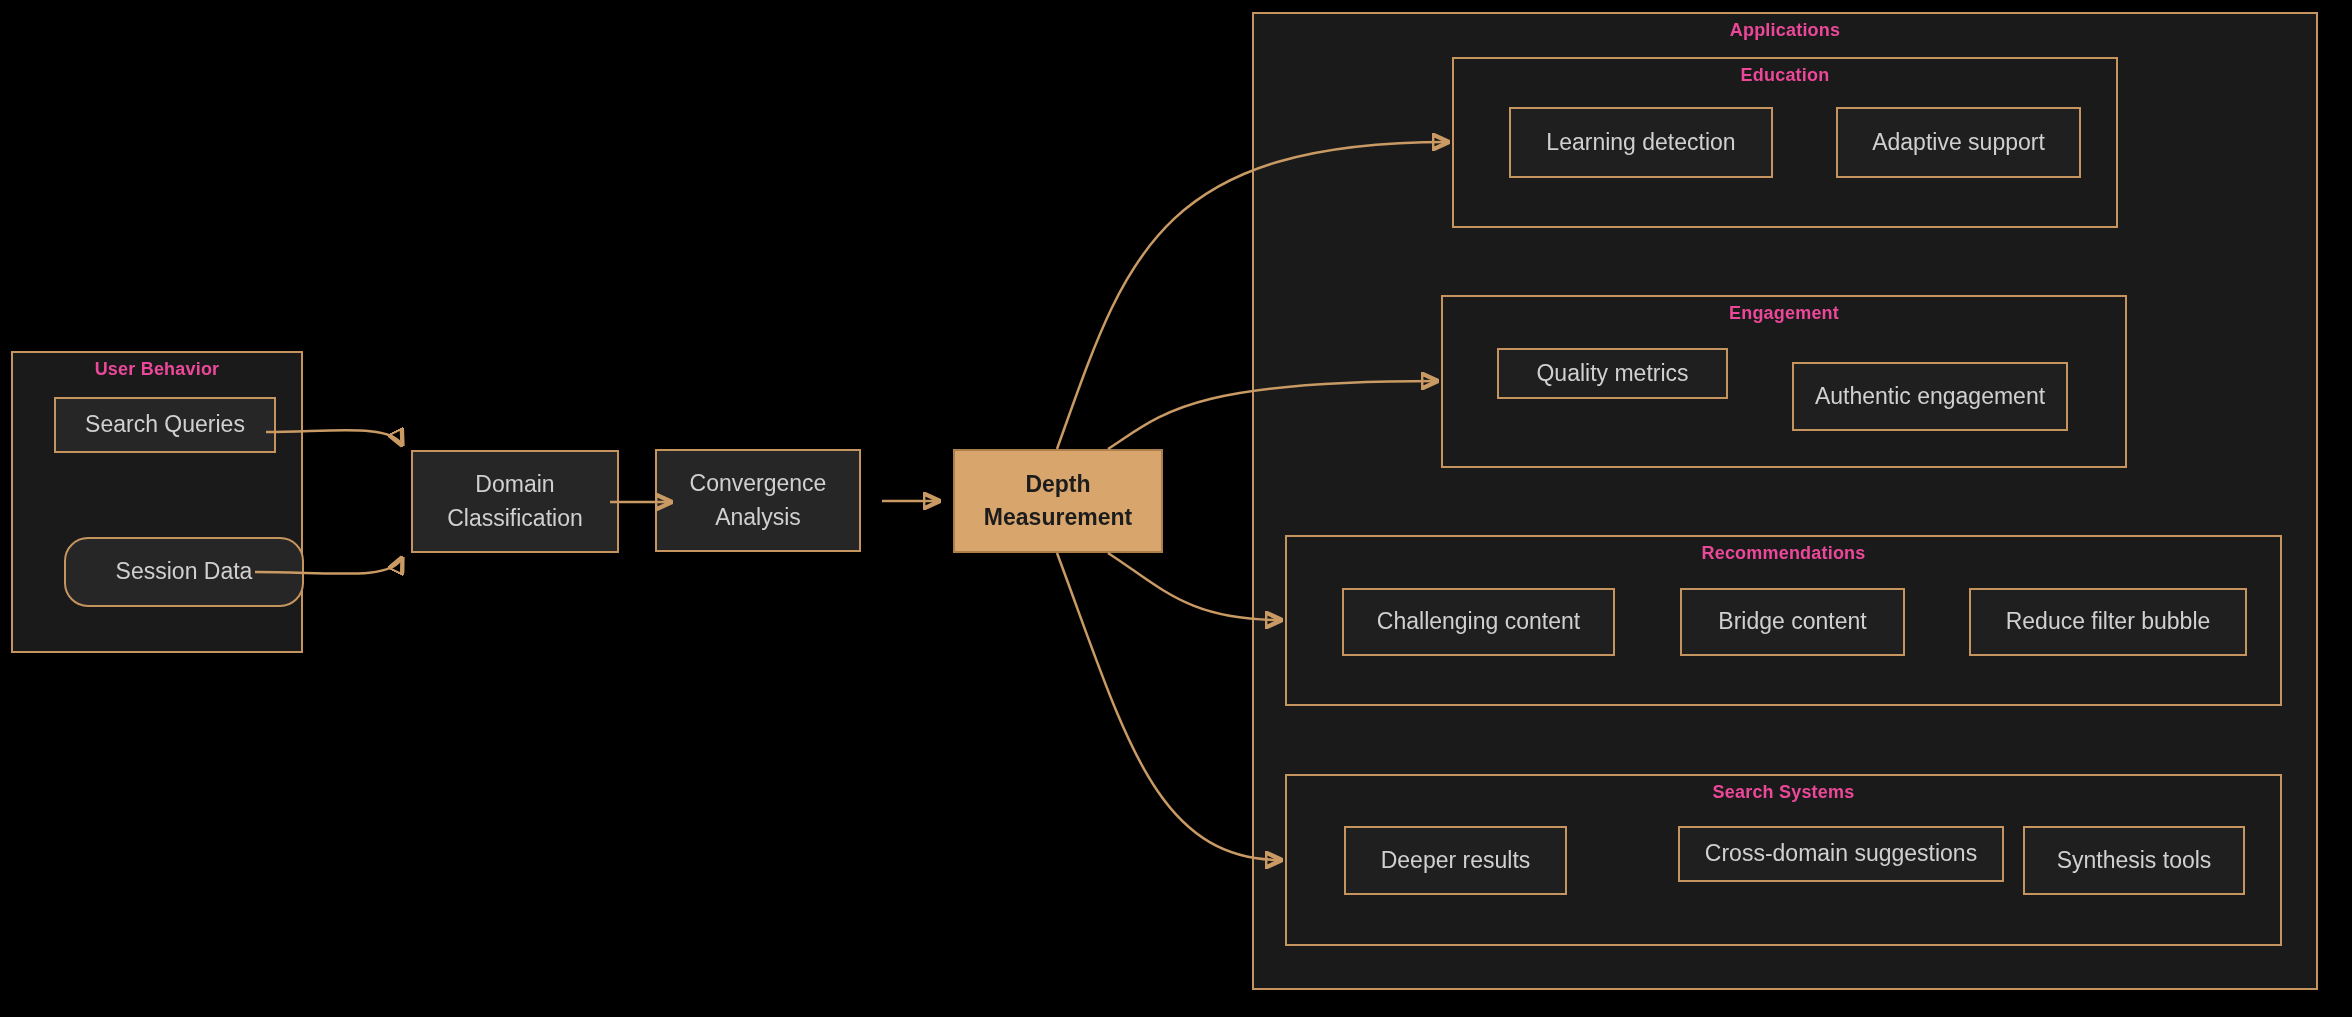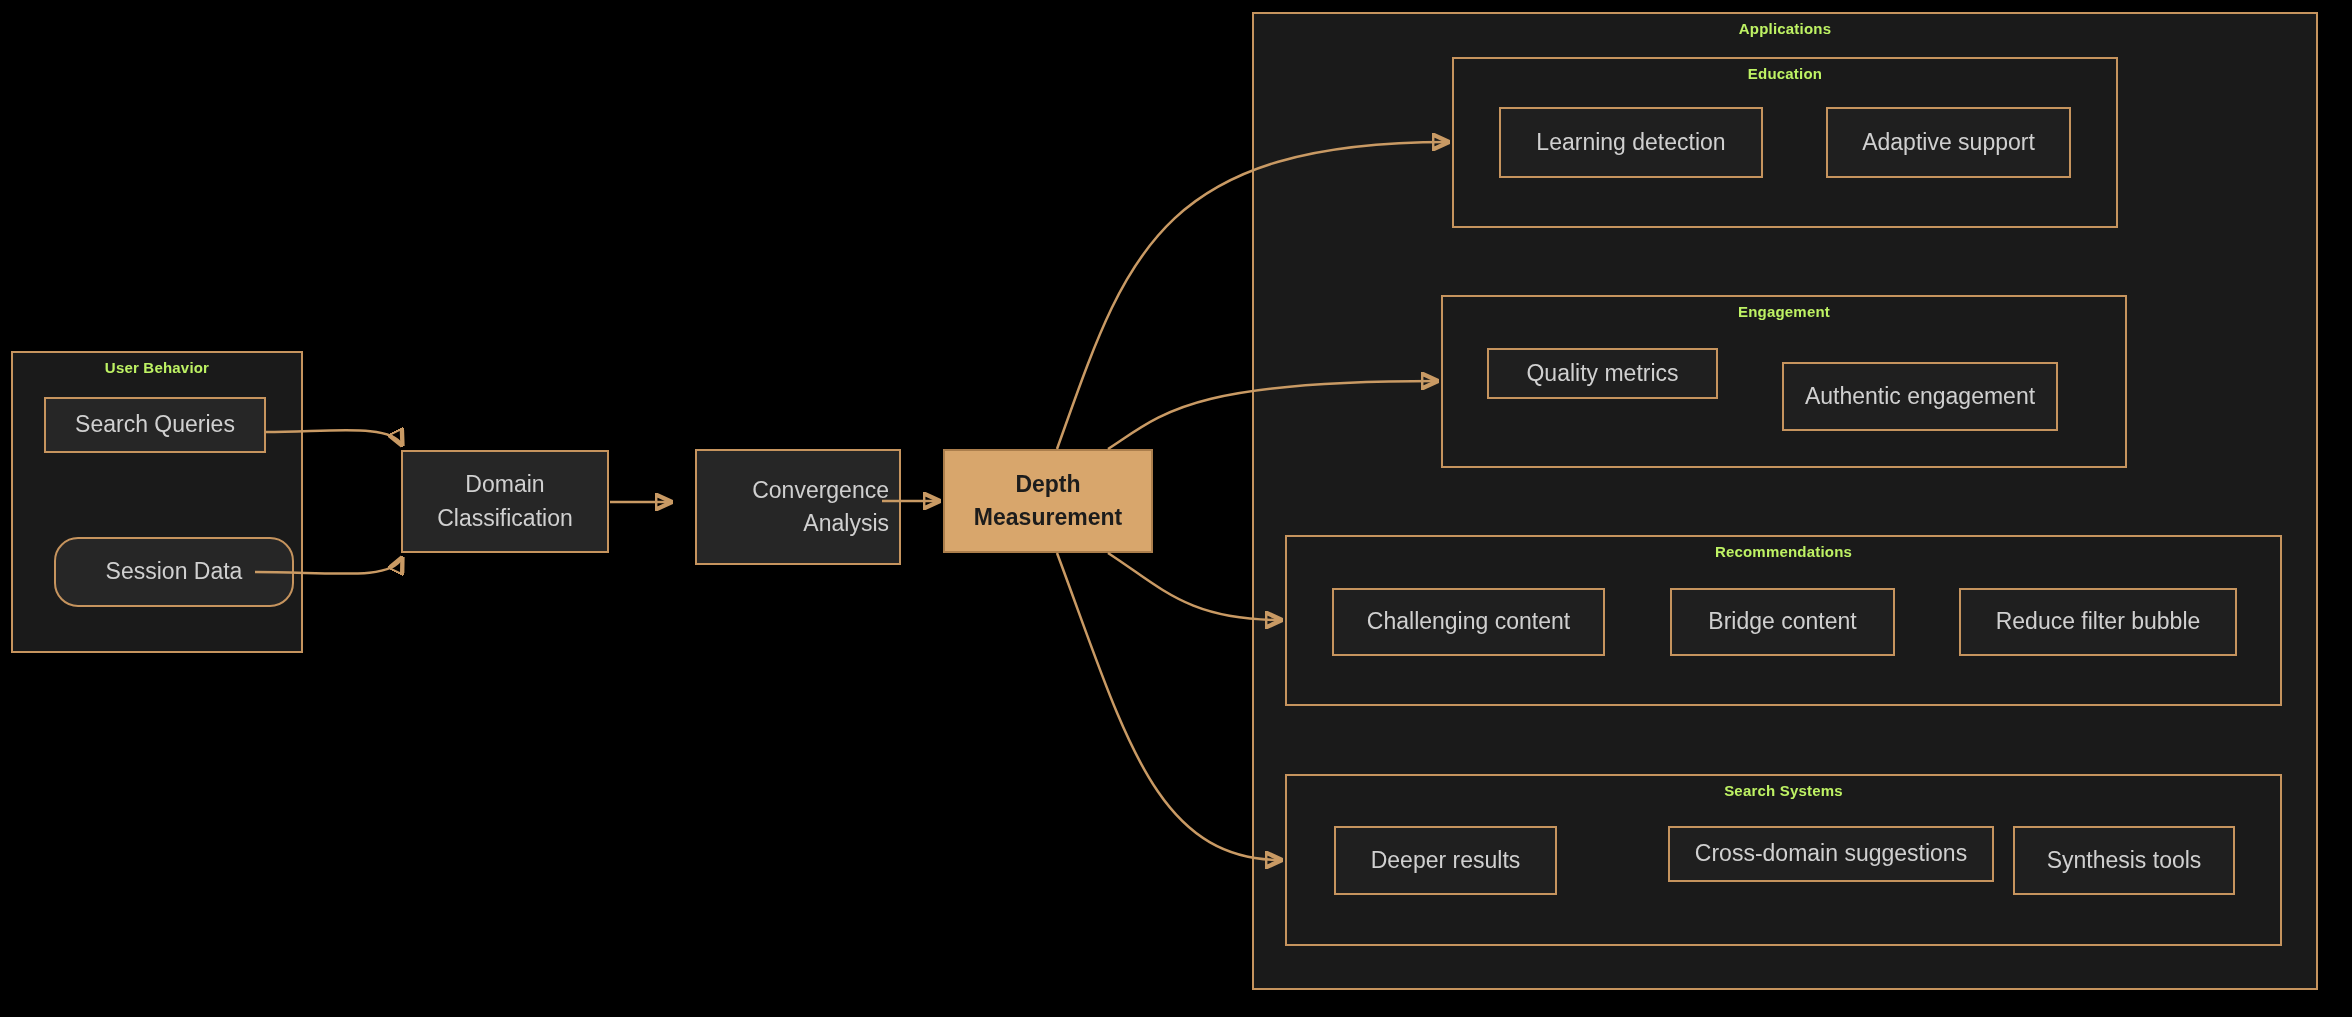--- a/index.html
+++ b/index.html
@@ -17,38 +17,39 @@
   .container {
     position: absolute;
     background: #1a1a1a;
     border: 2px solid #c6945e;
     box-sizing: border-box;
   }
   .container .ctitle {
     position: absolute;
     top: 6px; left: 0; right: 0;
     text-align: center;
-    color: #bef264;
-    font-size: 15px;
+    color: #ec4899;
+    font-size: 18px;
     font-weight: 600;
     letter-spacing: 0.2px;
   }
   .node {
     position: absolute;
     background: #262626;
     border: 2px solid #c6945e;
     box-sizing: border-box;
     display: flex;
     align-items: center;
     justify-content: center;
     text-align: center;
     color: #d0d0d0;
     font-size: 23px;
     line-height: 1.45;
     padding: 12px 10px;
+    margin-left: 10px;
   }
   .node.app-node { background: #1f1f1f; }
   .node.highlight {
     background: #d8a66c;
     border-color: #ab7e4c;
     color: #1c1c1c;
     font-weight: 600;
   }
   #edges {
     position: absolute;
@@ -73,21 +74,21 @@
   <div class="node" style="left:44px; top:397px; width:222px; height:56px;">
     <span>Search Queries</span>
   </div>
   <div class="node" style="left:54px; top:537px; width:240px; height:70px;border-radius:24px;">
     <span>Session Data</span>
   </div>
 
   <div class="node" style="left:401px; top:450px; width:208px; height:103px;">
     <span>Domain Classification</span>
   </div>
-  <div class="node" style="left:695px; top:449px; width:206px; height:116px;text-align:right;">
+  <div class="node" style="left:645px; top:449px; width:206px; height:103px;">
     <span>Convergence Analysis</span>
   </div>
   <div class="node highlight" style="left:943px; top:449px; width:210px; height:104px;">
     <span>Depth Measurement</span>
   </div>
 
   <div class="container" style="left:1252px; top:12px; width:1066px; height:978px;">
     <div class="ctitle">Applications</div>
   </div>
 

